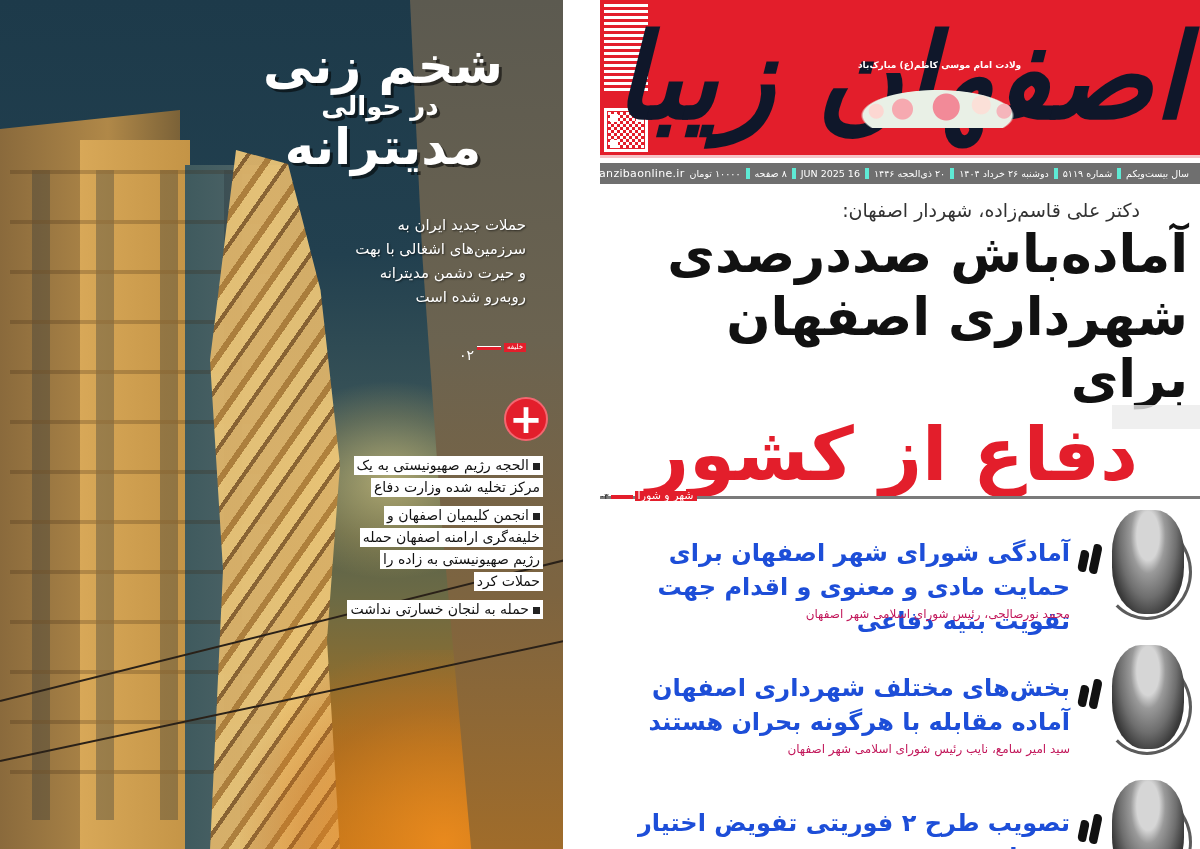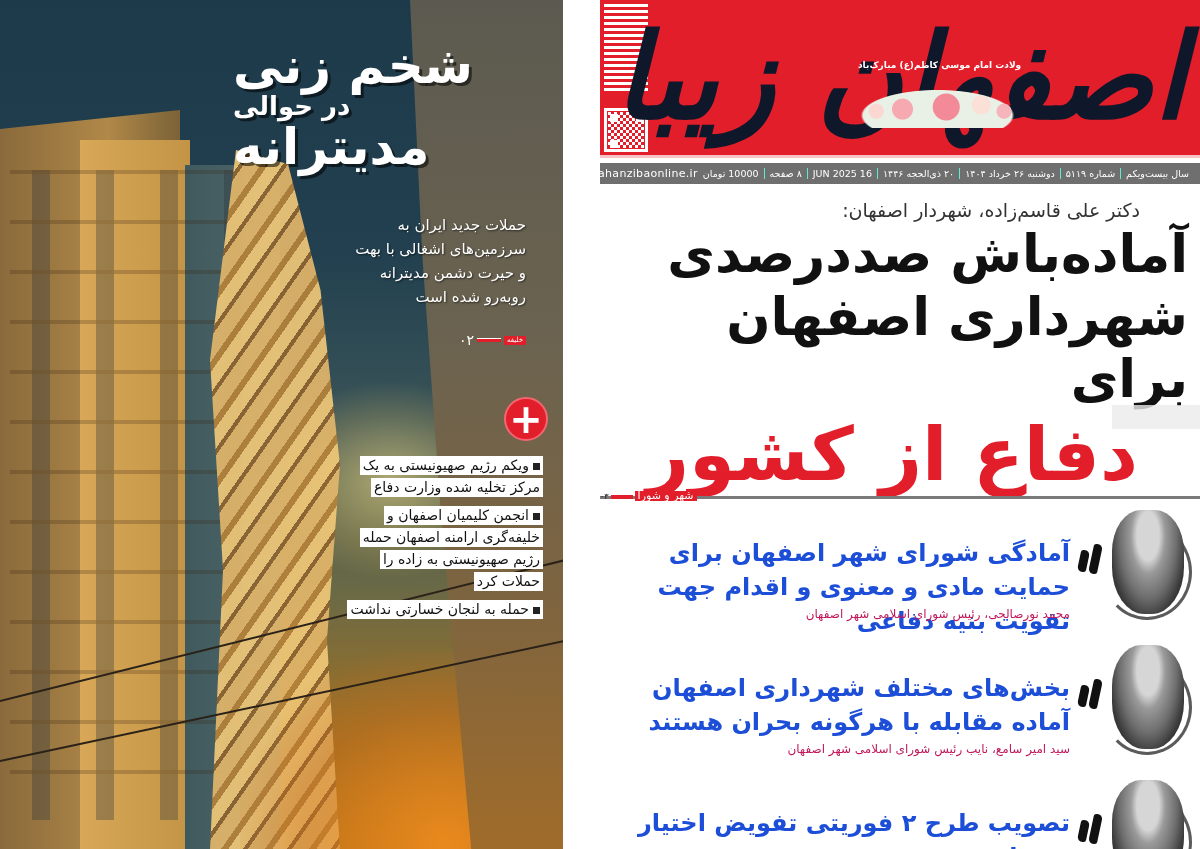--- a/index.html
+++ b/index.html
@@ -46,39 +46,39 @@
     opacity: 0.45;
   }
   .wall-right {
     position: absolute; left: 410px; top: 0; width: 153px; height: 849px;
     background: linear-gradient(180deg, #5c5a50 0%, #6b6350 40%, #7d6440 70%, #a06c2a 100%);
     clip-path: polygon(0 0, 100% 0, 100% 100%, 40% 100%, 20% 60%, 8% 30%);
   }
   .wire { position: absolute; height: 2px; background: #2a2118; transform-origin: left center; }
 
   .bc-title {
-    position: absolute; right: 30px; top: 40px; width: 300px; text-align: left; direction: rtl;
+    position: absolute; right: 30px; top: 40px; width: 300px; text-align: center; direction: rtl;
     color: #ffffff; font-family: "DejaVu Sans", sans-serif; font-weight: bold;
     text-shadow: 3px 3px 0 rgba(0,0,0,0.55);
   }
   .bc-title .t1 { display: block; font-size: 50px; line-height: 52px; }
   .bc-title .t2 { display: block; font-size: 26px; line-height: 28px; margin-right: 6px; }
   .bc-title .t3 { display: block; font-size: 50px; line-height: 54px; }
 
   .bc-lead {
     position: absolute; right: 37px; top: 213px; width: 250px; direction: rtl;
     color: #ffffff; font-size: 15px; line-height: 24px;
     text-shadow: 1px 1px 2px rgba(0,0,0,0.6);
   }
   .bc-ref {
     position: absolute; right: 37px; top: 332px; direction: rtl; display: flex; align-items: center; gap: 3px;
   }
   .bc-ref .tag { background: #e31e2b; color: #fff; font-size: 7px; padding: 0 3px; line-height: 9px; }
   .bc-ref .bar { width: 24px; height: 4px; background: #e31e2b; border-top: 1px solid #fff; }
-  .bc-ref .num { color: #fff; font-size: 14px; }
+  .bc-ref .num { color: #fff; font-size: 14px; margin-top: 15px; }
 
   .plus-badge {
     position: absolute; left: 504px; top: 397px; width: 44px; height: 44px; border-radius: 50%;
     background: #e31e2b; border: 2px solid #f36670;
     display: flex; align-items: center; justify-content: center;
     color: #ffffff; font-size: 40px; font-weight: bold; line-height: 1;
   }
   .bc-bullets {
     position: absolute; right: 20px; top: 455px; width: 240px; direction: rtl; text-align: right;
   }
@@ -132,21 +132,21 @@
       radial-gradient(circle at 88% 60%, #f5b5bb 0 7px, transparent 8px),
       radial-gradient(ellipse at 50% 70%, #e9f0e6 0 60%, transparent 62%);
   }
 
   .infobar {
     position: absolute; left: 0; top: 163px; width: 600px; height: 21px; background: #6f6f6f;
     display: flex; align-items: center; justify-content: space-between; padding: 0 6px;
     color: #ffffff; font-size: 9.5px; direction: rtl;
   }
   .infobar .cells { display: flex; direction: rtl; align-items: center; }
-  .infobar .cell { padding: 0 5px; border-left: 1px solid #5eead4; white-space: nowrap; }
+  .infobar .cell { padding: 0 5px; border-left: 4px solid #5eead4; white-space: nowrap; }
   .infobar .cell:last-child { border-left: none; }
   .infobar .site { direction: ltr; font-size: 11px; letter-spacing: 0.3px; }
 
   .kicker {
     position: absolute; right: 60px; top: 197px; direction: rtl; color: #333; font-size: 19px; line-height: 26px;
   }
   .headline {
     position: absolute; right: 12px; top: 222px; width: 590px; direction: rtl; text-align: right;
     font-weight: bold; color: #111;
   }
@@ -229,21 +229,21 @@
   <div class="bc-ref">
     <span class="tag">خلیفه</span>
     <span class="bar"></span>
     <span class="num">۰۲</span>
   </div>
 
   <div class="plus-badge">+</div>
 
   <div class="bc-bullets">
     <div class="bc-bullet">
-      <span class="line"><span class="sq"></span><span>ویکم رژیم صهیونیستی به یک</span></span><br>
+      <span class="line"><span class="sq"></span><span>الحجه رژیم صهیونیستی به یک</span></span><br>
       <span class="line">مرکز تخلیه شده وزارت دفاع</span>
     </div>
     <div class="bc-bullet">
       <span class="line"><span class="sq"></span><span>انجمن کلیمیان اصفهان و</span></span><br>
       <span class="line">خلیفه‌گری ارامنه اصفهان حمله</span><br>
       <span class="line">رژیم صهیونیستی به زاده را</span><br>
       <span class="line">حملات کرد</span>
     </div>
     <div class="bc-bullet">
       <span class="line"><span class="sq"></span><span>حمله به لنجان خسارتی نداشت</span></span>
@@ -264,21 +264,21 @@
   </div>
 
   <div class="infobar">
     <div class="cells">
       <span class="cell">سال بیست‌ویکم</span>
       <span class="cell">شماره ۵۱۱۹</span>
       <span class="cell">دوشنبه ۲۶ خرداد ۱۴۰۴</span>
       <span class="cell">۲۰ ذی‌الحجه ۱۴۴۶</span>
       <span class="cell">16 JUN 2025</span>
       <span class="cell">۸ صفحه</span>
-      <span class="cell">10000 تومان</span>
+      <span class="cell">۱۰۰۰۰ تومان</span>
     </div>
     <span class="site">esfahanzibaonline.ir</span>
   </div>
 
   <div class="kicker">دکتر علی قاسم‌زاده، شهردار اصفهان:</div>
   <div class="headline">
     <span class="h1">آماده‌باش صددرصدی</span>
     <span class="h2">شهرداری اصفهان برای</span>
     <span class="h3">دفاع از کشور</span>
   </div>

